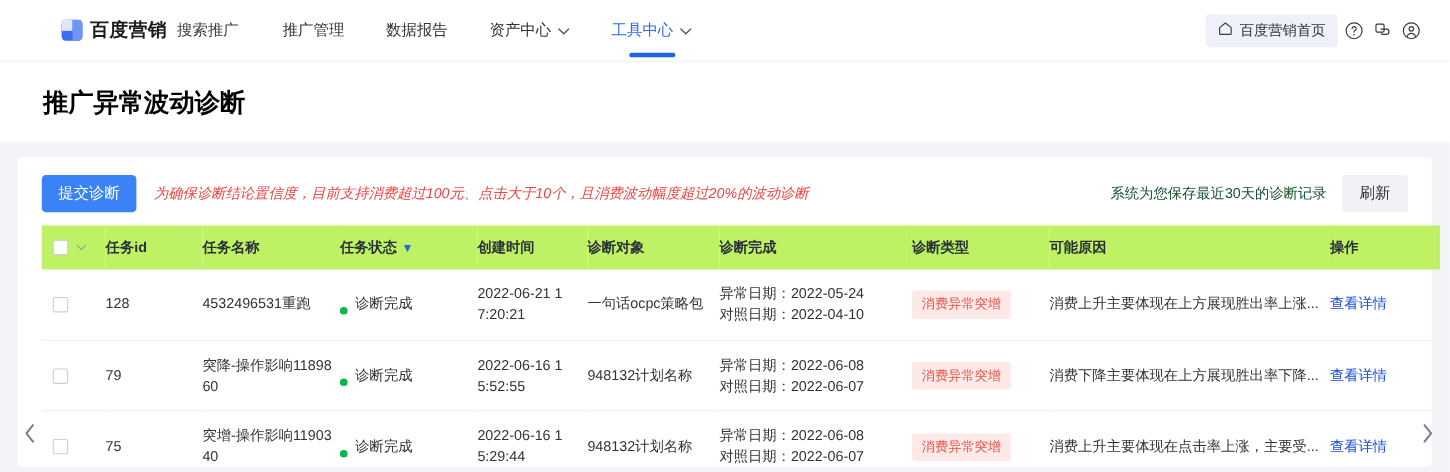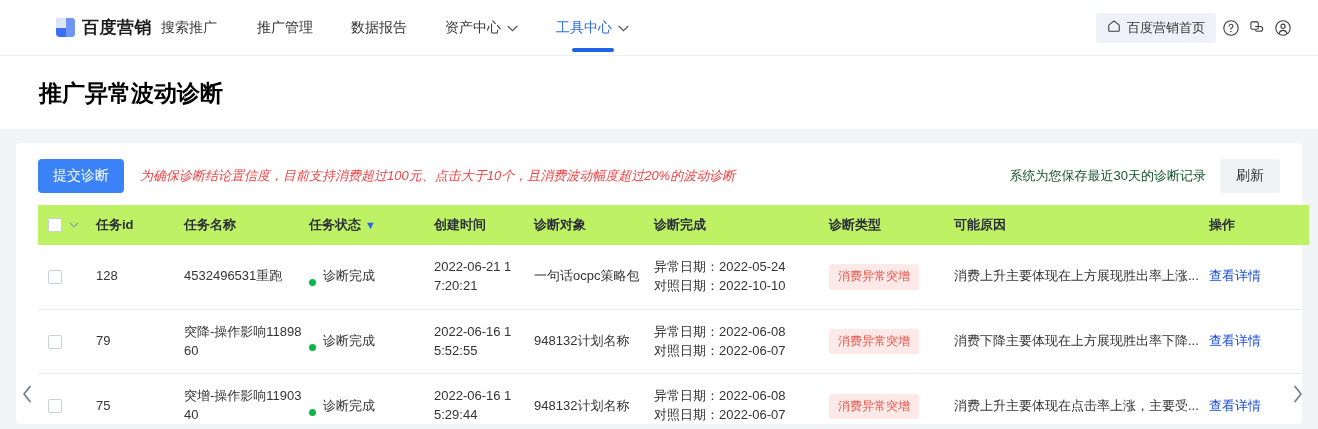--- a/index.html
+++ b/index.html
@@ -309,21 +309,21 @@
             <span class="status-cell">
               <span class="dot"></span>
               <span>诊断完成</span>
             </span>
           </td>
           <td class="two-line">2022-06-21 1
 7:20:21</td>
           <td>一句话ocpc策略包</td>
           <td>
             <div>异常日期：2022-05-24</div>
-            <div>对照日期：2022-10-10</div>
+            <div>对照日期：2022-04-10</div>
           </td>
           <td>
             <span class="tag-red">消费异常突增</span>
           </td>
           <td>
             <span class="ellip">消费上升主要体现在上方展现胜出率上涨...</span>
           </td>
           <td>
             <span class="link">查看详情</span>
           </td>

